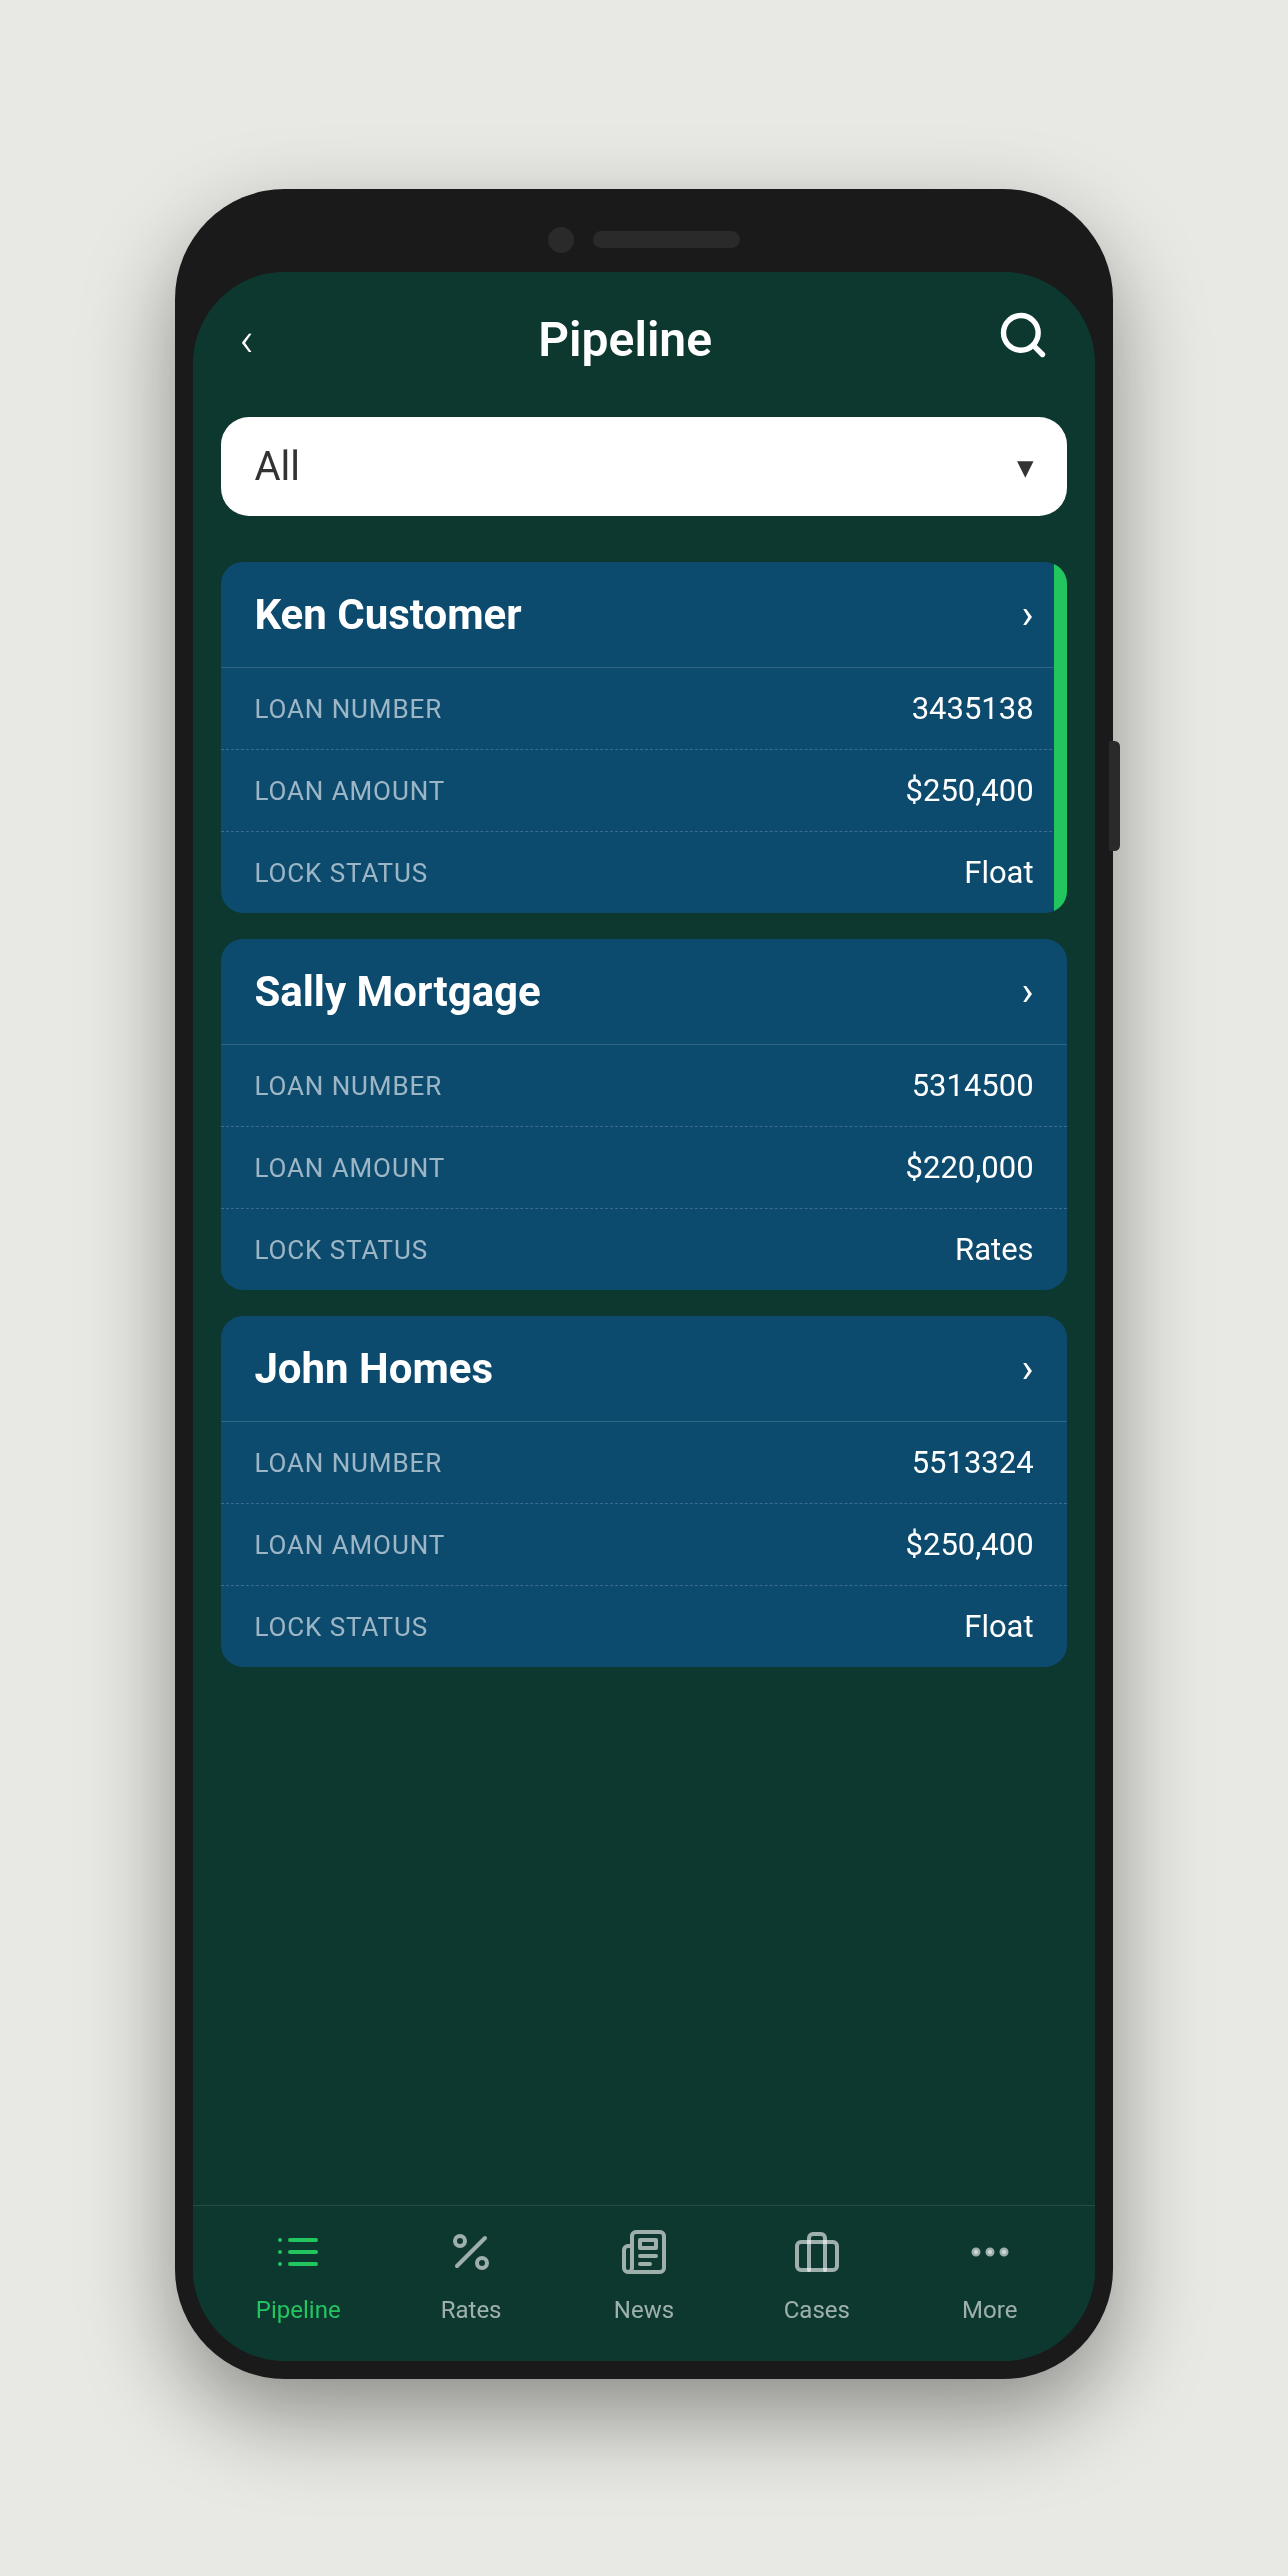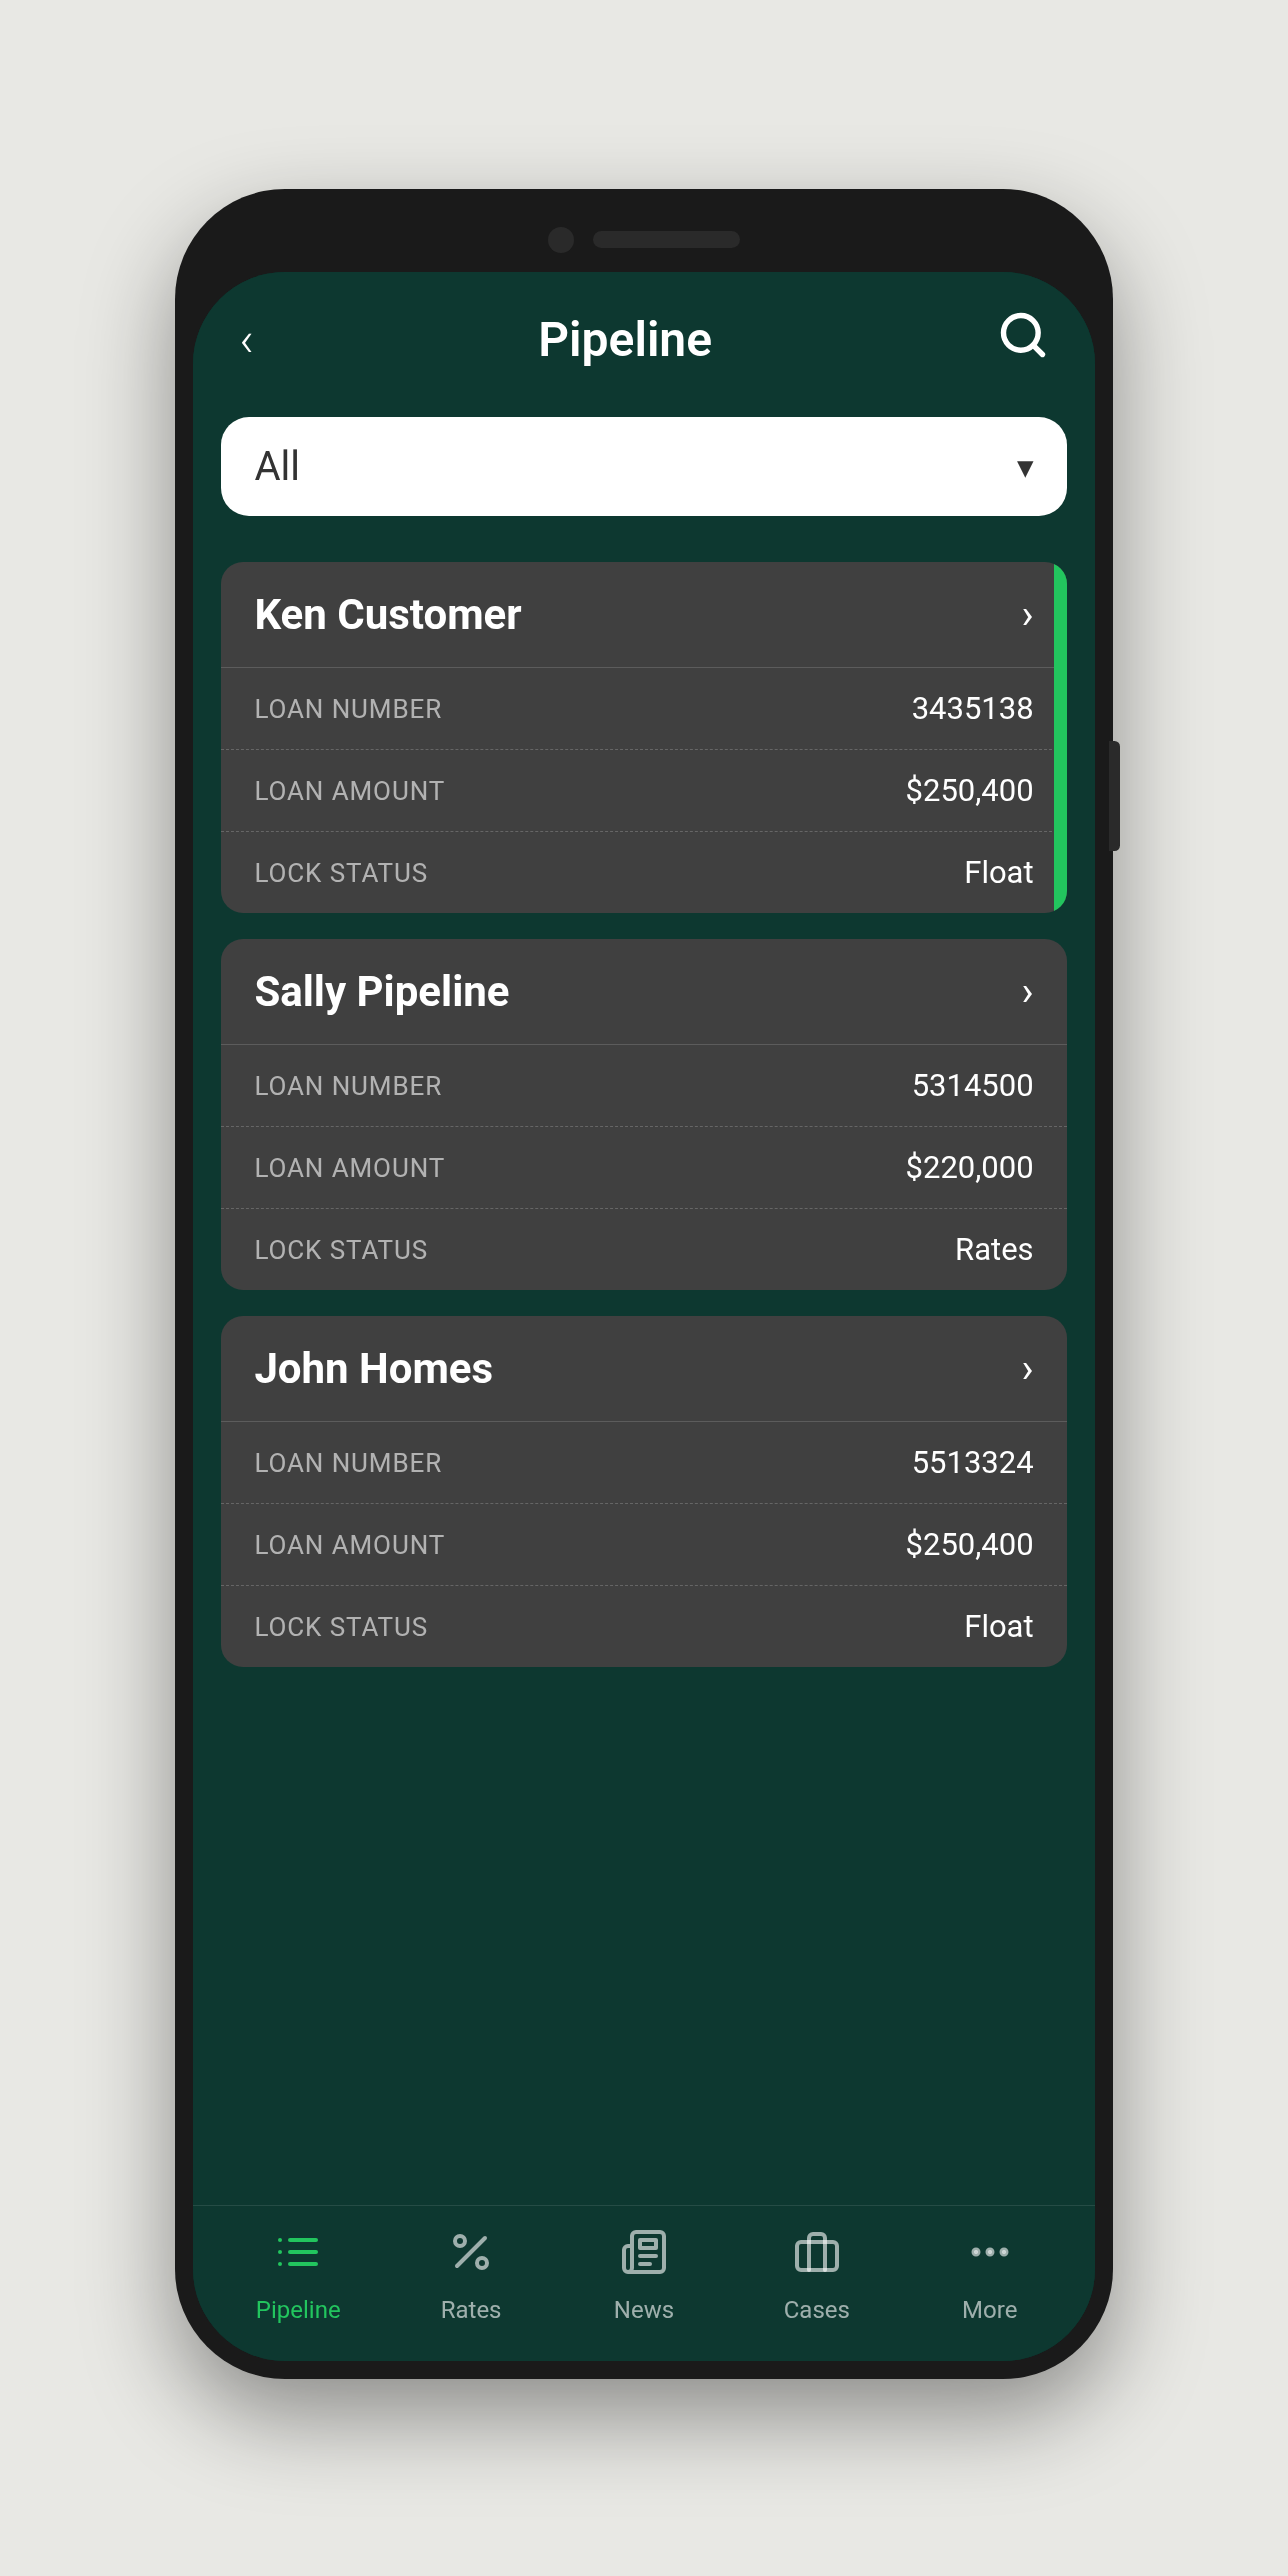--- a/index.html
+++ b/index.html
@@ -133,21 +133,21 @@
       background: #0d3830;
       padding: 18.4px 28px;
       overflow-y: auto;
       display: flex;
       flex-direction: column;
       gap: 26px;
     }
 
     
     .loan-card {
-      background: #404040;
+      background: #0c4a6e;
       border-radius: 22px;
       overflow: hidden;
       position: relative;
     }
 
     .loan-card-header {
       display: flex;
       align-items: center;
       justify-content: space-between;
       padding: 28px 33px;
@@ -292,21 +292,21 @@
           </div>
           <div class="loan-detail-row">
             <span class="detail-label">LOCK STATUS</span>
             <span class="detail-value">Float</span>
           </div>
         </div>
       </div>
 
       <div class="loan-card">
         <div class="loan-card-header">
-          <span class="loan-card-name">Sally Pipeline</span>
+          <span class="loan-card-name">Sally Mortgage</span>
           <span class="chevron-right">›</span>
         </div>
         <div class="loan-details">
           <div class="loan-detail-row">
             <span class="detail-label">LOAN NUMBER</span>
             <span class="detail-value">5314500</span>
           </div>
           <div class="loan-detail-row">
             <span class="detail-label">LOAN AMOUNT</span>
             <span class="detail-value">$220,000</span>

